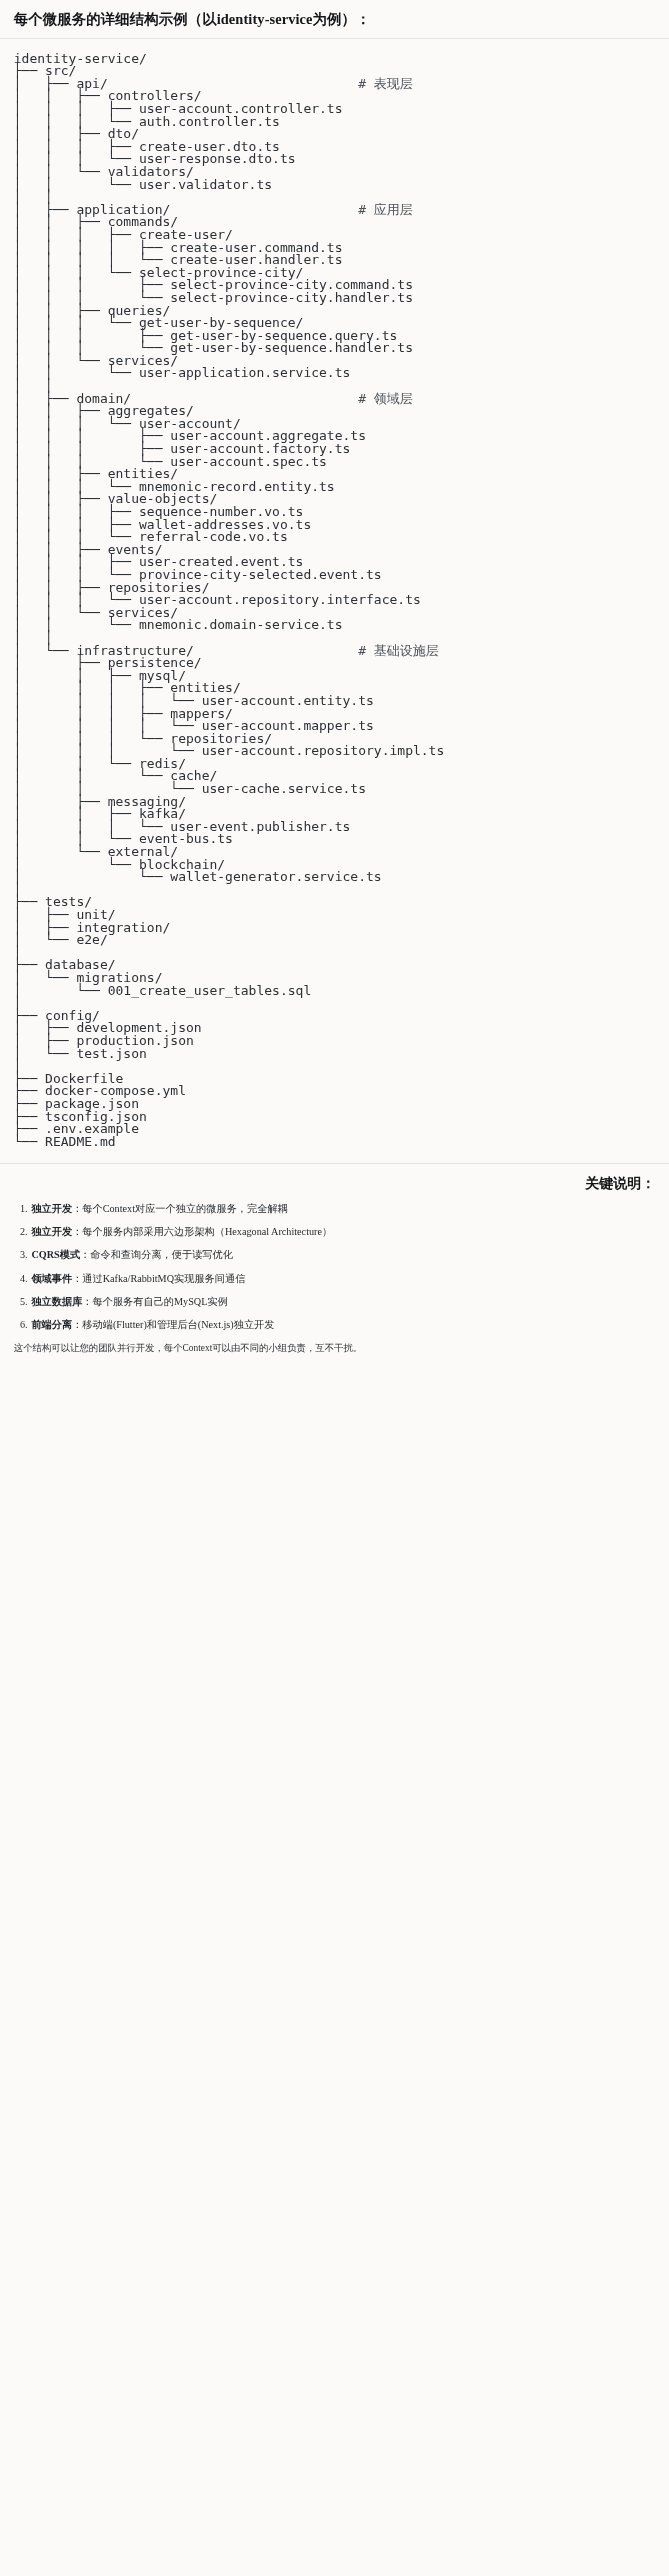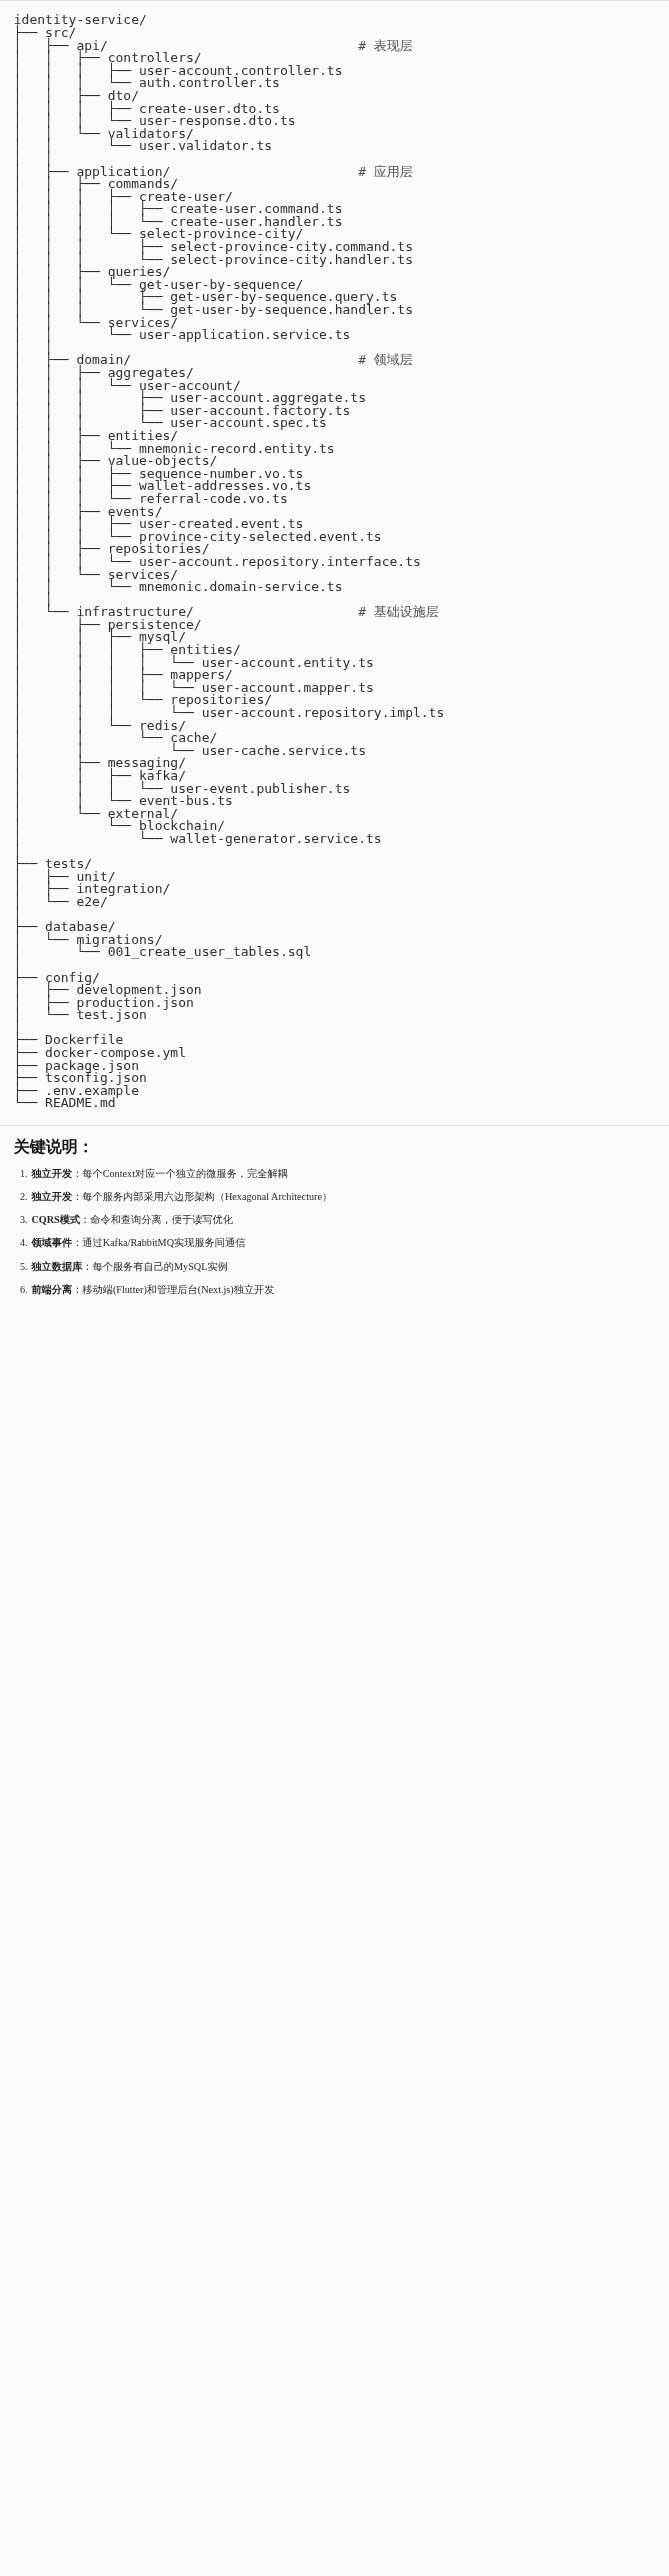--- a/index.html
+++ b/index.html
@@ -60,23 +60,24 @@
     height: 0.6px;
     background: #e6e4e0;
     margin: 6.3px 0 0 0;
   }
   .notes {
     padding: 11.3px 13.8px 13.8px 13.8px;
   }
   .notes-title {
     font-family: "Liberation Serif", serif;
     font-weight: bold;
-    font-size: 16px;
+    font-size: 14px;
     margin: 0 0 7.5px 0;
     color: #14161a;
+    text-align: right;
   }
   ol.notes-list {
     margin: 0;
     padding: 0 0 0 16.3px;
     font-family: "Liberation Serif", serif;
     font-size: 10.2px;
     line-height: 1.55;
     color: #1f2328;
   }
   ol.notes-list li {
@@ -92,20 +93,21 @@
     line-height: 1.6;
     color: #2b2f36;
     margin: 3.8px 0 0 0;
   }
 </style>
 </head>
 <body>
 
 <div class="page">
 
+  <h1 class="doc-heading">每个微服务的详细结构示例（以identity-service为例）：</h1>
   <div class="rule"></div>
 
   <div class="tree-block">
     <pre class="tree" id="tree-pre">identity-service/
 ├── src/
 │   ├── api/                                <span class="cmt"># 表现层</span>
 │   │   ├── controllers/
 │   │   │   ├── user-account.controller.ts
 │   │   │   └── auth.controller.ts
 │   │   ├── dto/
@@ -195,16 +197,17 @@
   <div class="notes">
     <div class="notes-title">关键说明：</div>
     <ol class="notes-list" id="notes-list">
         <li><b>独立开发</b><span>：每个Context对应一个独立的微服务，完全解耦</span></li>
         <li><b>独立开发</b><span>：每个服务内部采用六边形架构（Hexagonal Architecture）</span></li>
         <li><b>CQRS模式</b><span>：命令和查询分离，便于读写优化</span></li>
         <li><b>领域事件</b><span>：通过Kafka/RabbitMQ实现服务间通信</span></li>
         <li><b>独立数据库</b><span>：每个服务有自己的MySQL实例</span></li>
         <li><b>前端分离</b><span>：移动端(Flutter)和管理后台(Next.js)独立开发</span></li>
       </ol>
+    <p class="notes-footer">这个结构可以让您的团队并行开发，每个Context可以由不同的小组负责，互不干扰。</p>
   </div>
 
 </div>
 
 
 </body></html>

